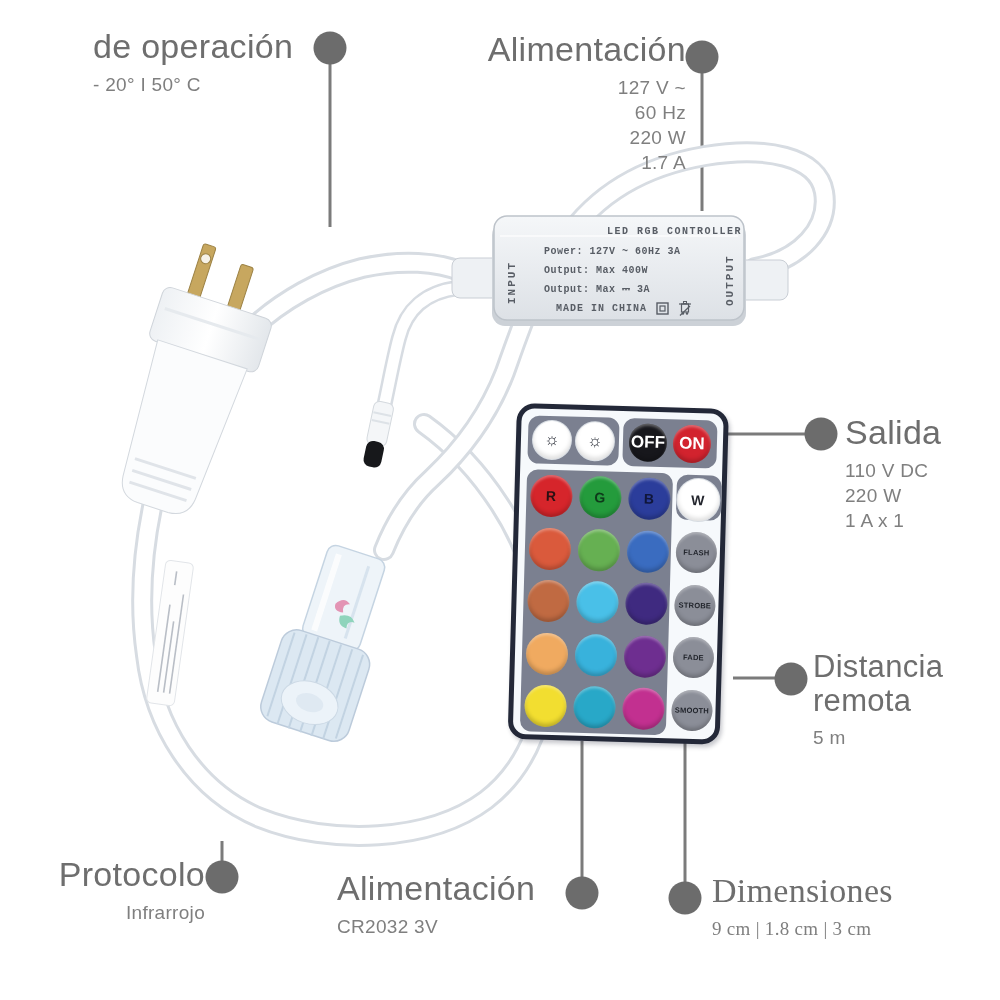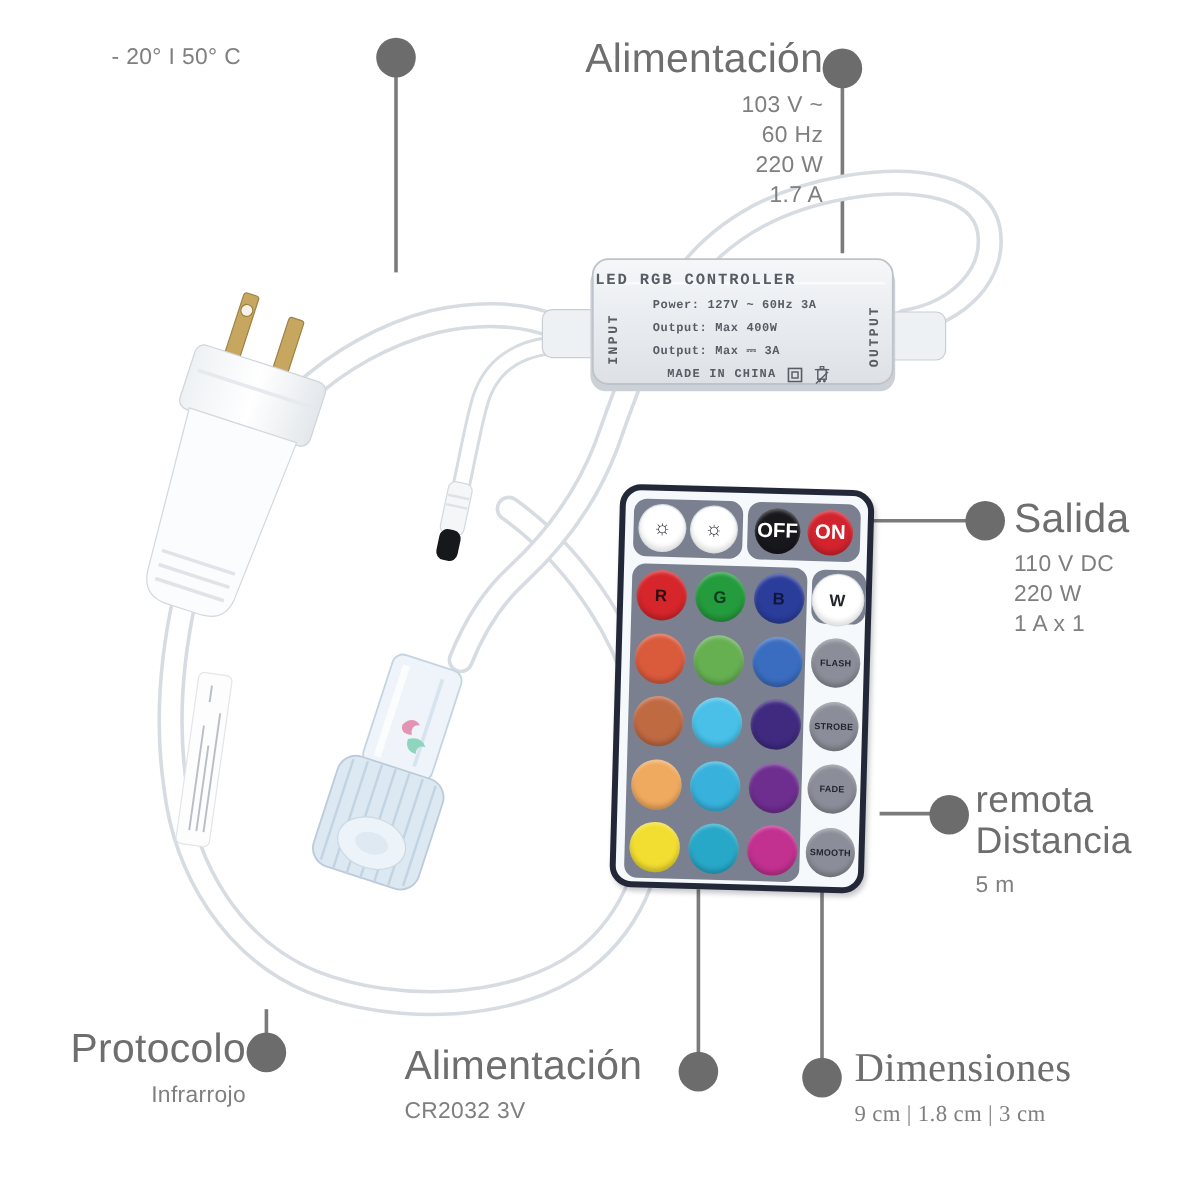--- a/index.html
+++ b/index.html
@@ -18,21 +18,21 @@
   #co-alim-top{right:314px;top:31px;}
   #co-salida{left:845px;top:414px;}
   #co-dist{left:813px;top:650px;}
   #co-proto{right:795px;top:856px;}
   #co-alim-bot{left:337px;top:870px;}
   #co-dim{left:712px;top:872px;font-family:Liberation Serif, serif;}
 
   
   .ctrl-overlay{position:absolute;left:496px;top:221px;width:246px;height:100px;
     font-family:"Liberation Mono","DejaVu Sans Mono",monospace;color:#585d65;}
-  .ctrl-title{text-align:left;font-size:13px;font-weight:700;letter-spacing:1.5px;margin-top:5px;}
+  .ctrl-title{text-align:right;font-size:10px;font-weight:700;letter-spacing:1.5px;margin-top:5px;}
   .ctrl-lines{margin:5px 0 0 48px;font-size:10px;font-weight:700;line-height:19px;letter-spacing:.5px;}
   .ctrl-made{margin:1px 0 0 60px;font-size:10px;font-weight:700;letter-spacing:1px;
     display:flex;align-items:center;gap:9px;}
   .vlabel{position:absolute;writing-mode:vertical-rl;transform:rotate(180deg);
     font-family:"Liberation Mono","DejaVu Sans Mono",monospace;font-size:11px;font-weight:700;
     color:#585d65;letter-spacing:2px;}
   #lbl-input{left:506px;top:238px;height:66px;}
   #lbl-output{left:724px;top:240px;height:66px;}
   .mini-ic{display:inline-block;}
 
@@ -277,47 +277,48 @@
           <span></span>
         </div>
         <div class="rbtn mode" style="background: rgb(139, 142, 152); color: rgb(34, 37, 44);">
           <span>SMOOTH</span>
         </div>
       </div>
   </div>
 
   <div class="co" id="co-temp">
     <div class="co-title">
+      <div>de operación</div>
     </div>
     <div class="co-value">- 20° I 50° C</div>
   </div>
 
   <div class="co t-right" id="co-alim-top">
     <div class="co-title">Alimentación</div>
     <div class="co-value">
-      <div>103 V ~</div>
+      <div>127 V ~</div>
       <div>60 Hz</div>
       <div>220 W</div>
       <div>1.7 A</div>
     </div>
   </div>
 
   <div class="co" id="co-salida">
     <div class="co-title">Salida</div>
     <div class="co-value">
       <div>110 V DC</div>
       <div>220 W</div>
       <div>1 A x 1</div>
     </div>
   </div>
 
   <div class="co" id="co-dist">
     <div class="co-title sm">
+      <div>Distancia</div>
       <div>remota</div>
-      <div>Distancia</div>
     </div>
     <div class="co-value">5 m</div>
   </div>
 
   <div class="co t-right" id="co-proto">
     <div class="co-title">Protocolo</div>
     <div class="co-value">Infrarrojo</div>
   </div>
 
   <div class="co" id="co-alim-bot">

